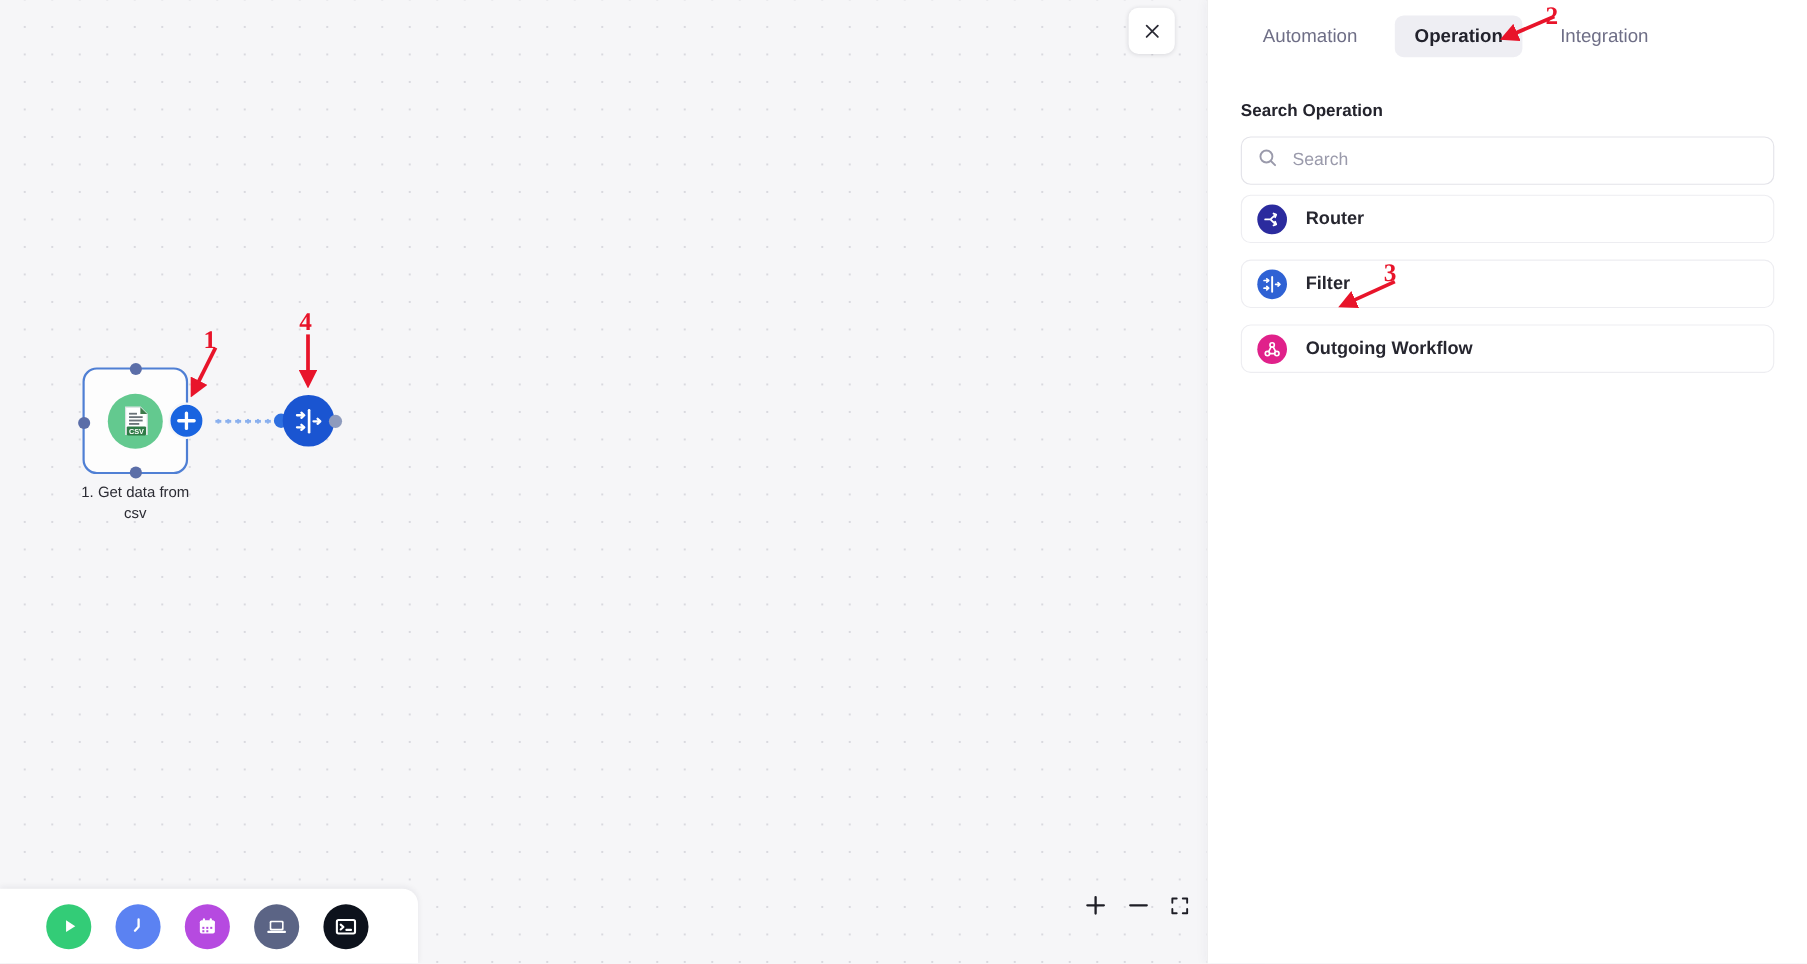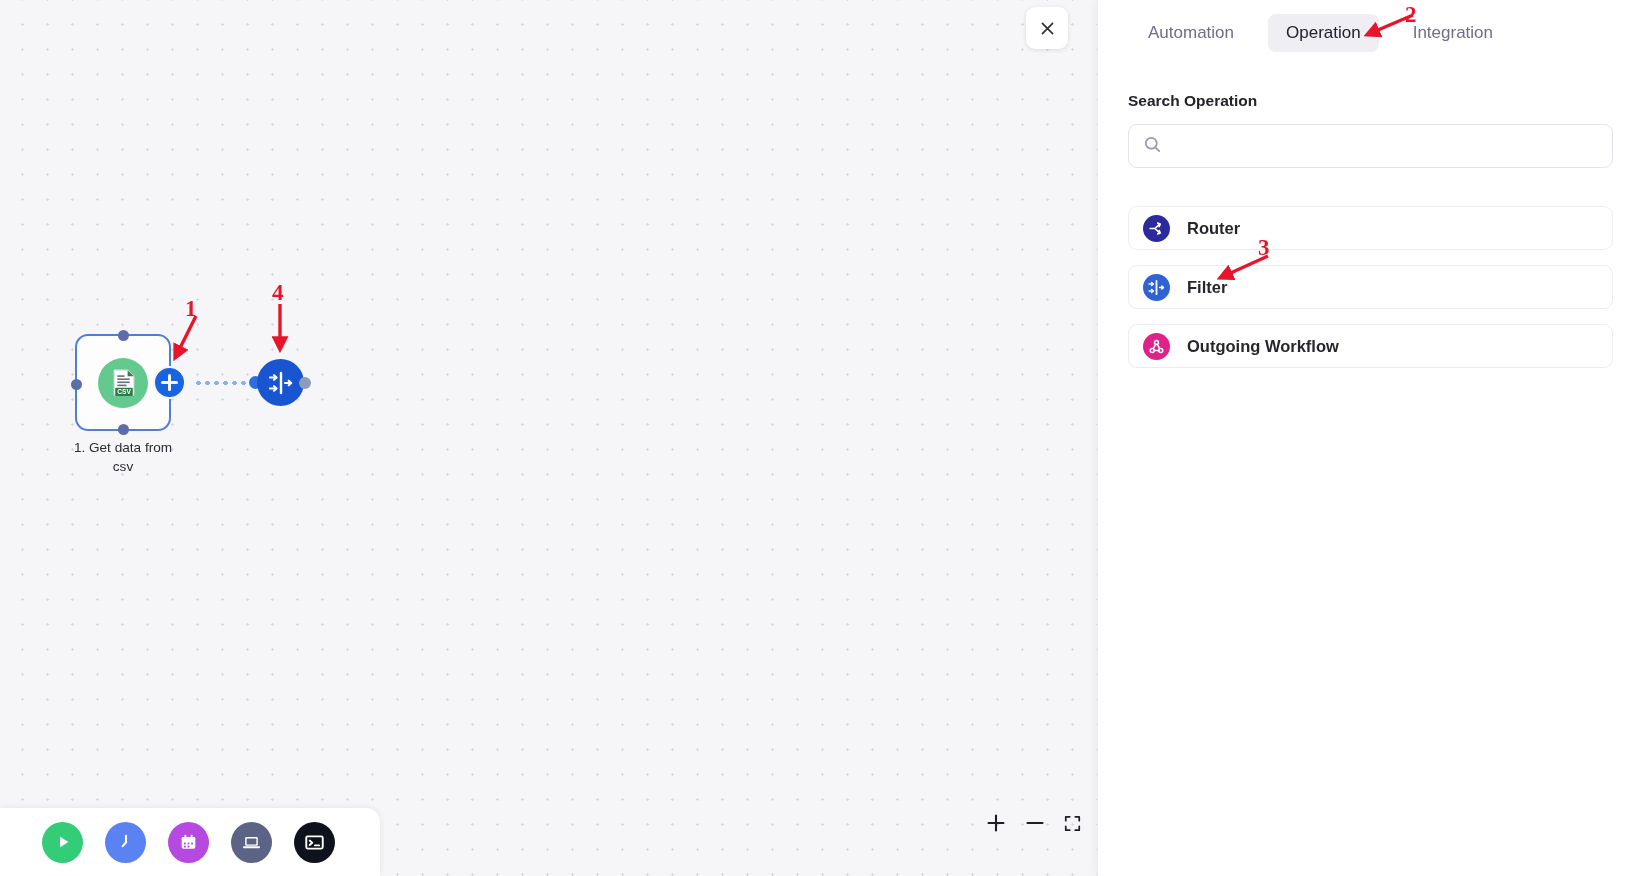--- a/index.html
+++ b/index.html
@@ -127,36 +127,36 @@
     box-shadow:-2px 0 10px rgba(40,40,70,.05);
   }
   #tabs{
     display:flex;align-items:center;gap:16px;
     padding:14px 0 0 32px;
   }
   .tab{
     font-size:17px;color:#6e6e86;padding:9px 18px;border-radius:8px;
     cursor:pointer;white-space:nowrap;
   }
-  .tab.active{color:#22222c;background:#eeeef3;font-weight:400;}
+  .tab.active{color:#22222c;background:#eeeef3;font-weight:700;}
   #panel-body{padding:28px 30px 0 30px;}
   #search-label{
     font-size:15.5px;font-weight:bold;color:#23232c;margin-bottom:14px;margin-top:12px;
   }
   #search-box{
     height:44px;border:1px solid #e3e3e9;border-radius:9px;
     display:flex;align-items:center;padding:0 14px;box-sizing:border-box;
     background:#fff;
   }
   #search-box input{
     border:0;outline:0;font-size:16px;color:#3a3a46;
     font-family:"Liberation Sans",sans-serif;flex:1;margin-left:11px;background:transparent;
   }
   #search-box input::placeholder{color:#9a9aab;}
-  #op-list{margin-top:38px;}
+  #op-list{margin-top:9px;}
   .op-item{
     height:44px;border:1px solid #ededf1;border-radius:9px;
     display:flex;align-items:center;padding:0 14px;margin-bottom:15px;
     box-sizing:border-box;cursor:pointer;background:#fff;
   }
   .op-icon{
     width:27px;height:27px;border-radius:50%;flex:0 0 auto;
     display:flex;align-items:center;justify-content:center;
   }
   .op-label{
@@ -310,20 +310,21 @@
   <div id="panel-body">
     <div id="search-label">Search Operation</div>
 
     <div id="search-box">
       <span>
         <svg viewBox="0 0 22 22" width="19" height="19" fill="none" stroke="#9a9aab" stroke-width="2" stroke-linecap="round">
           <circle cx="9.6" cy="9.6" r="6.3"></circle>
           <path d="M14.3 14.3l4.4 4.4"></path>
         </svg>
       </span>
+      <input type="text" placeholder="Search" style="">
     </div>
 
     <div id="op-list">
 
       <div class="op-item">
         <span class="op-icon" style="background:#2b2b9e">
           <svg viewBox="0 0 24 24" width="19" height="19" fill="none" stroke="#fff" stroke-width="2.1" stroke-linecap="round" stroke-linejoin="round">
             <path d="M4 12h6l6-5.5M10 12l6 5.5"></path>
             <path d="M13.6 5.2L16.6 6.4 15.4 9.4"></path>
             <path d="M15.4 14.6l1.2 3-3 1.2"></path>

